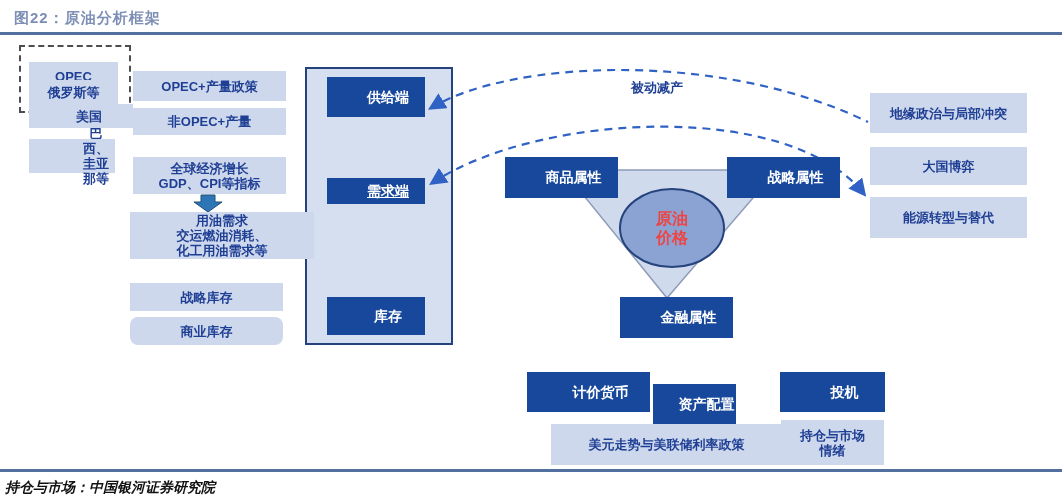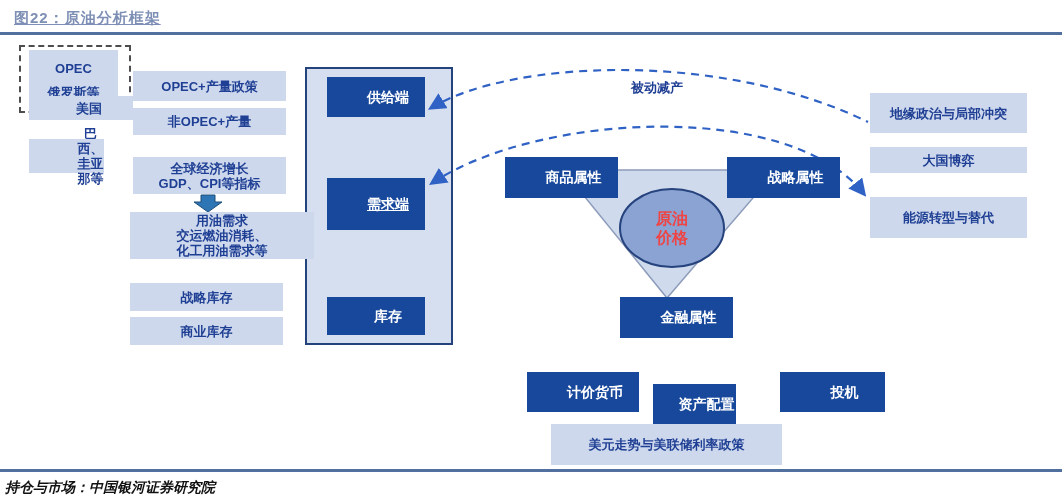--- a/index.html
+++ b/index.html
@@ -3,21 +3,21 @@
 <meta charset="utf-8">
 <style>
   html,body{margin:0;padding:0;background:#fff;}
   #canvas{
     position:relative;width:1062px;height:502px;background:#ffffff;
     font-family:"Liberation Sans","DejaVu Sans",sans-serif;overflow:hidden;
   }
   .rule{position:absolute;left:0;width:1062px;height:3px;background:#51709f;}
   .title{
     position:absolute;left:14px;top:9px;font-size:15px;font-weight:700;
-    color:#7e8fb5;letter-spacing:1px;text-decoration:underline;
+    color:#7e8fb5;letter-spacing:1px;
   }
   .box{
     position:absolute;display:flex;align-items:center;justify-content:center;
     text-align:center;white-space:pre-line;box-sizing:border-box;
     font-weight:700;line-height:15px;
   }
   .lightbox{background:#cdd8ec;color:#1f3f94;font-size:13px;}
   .darkbox{background:#17489c;color:#ffffff;font-size:14px;padding-left:24px;}
   .dashed-group{
     position:absolute;border:2px dashed #4d4d4d;background:transparent;
@@ -65,52 +65,54 @@
     <path d="M 431 108 C 510 60, 720 50, 868 122" fill="none" stroke="#2f62c4" stroke-width="2.2" stroke-dasharray="8 6" marker-start="url(#arwrev)"></path>
 
     <path d="M 432 183 C 540 112, 790 100, 864 194" fill="none" stroke="#2f62c4" stroke-width="2.2" stroke-dasharray="8 6" marker-start="url(#arwrev)" marker-end="url(#arw)"></path>
 
     <polygon points="201,195 215,195 215,202 222,202 208,212 194,202 201,202" fill="#2e75b6" stroke="#1f4e79" stroke-width="1"></polygon>
   </svg>
 
   <div class="curve-label" style="left:612px;top:79px;width:90px;">被动减产</div>
 
   <div class="dashed-group" style="left:19px;top:45px;width:108px;height:64px;"></div>
-  <div class="box lightbox" style="left:29px;top:50px;width:89px;height:36px;">OPEC</div>
+  <div class="box lightbox" style="left:29px;top:62px;width:89px;height:28px;">OPEC</div>
   <div class="box lightbox" style="left:29px;top:80px;width:89px;height:24px;">俄罗斯等</div>
-  <div class="box lightbox" style="left:29px;top:96px;width:104px;height:24px;padding-left:16px;">美国</div>
-  <div class="box lightbox" style="left:29px;top:139px;width:75px;height:34px;padding-left:48px;">巴西、
+  <div class="box lightbox" style="left:29px;top:104px;width:104px;height:24px;padding-left:16px;">美国</div>
+  <div class="box lightbox" style="left:29px;top:139px;width:86px;height:34px;padding-left:48px;">巴西、
 圭亚那等</div>
 
   <div class="box lightbox" style="left:133px;top:71px;width:153px;height:30px;">OPEC+产量政策</div>
   <div class="box lightbox" style="left:133px;top:108px;width:153px;height:27px;">非OPEC+产量</div>
   <div class="box lightbox" style="left:133px;top:157px;width:153px;height:37px;">全球经济增长
 GDP、CPI等指标</div>
   <div class="box lightbox" style="left:130px;top:212px;width:184px;height:47px;">用油需求
 交运燃油消耗、
 化工用油需求等</div>
   <div class="box lightbox" style="left:130px;top:283px;width:153px;height:28px;">战略库存</div>
-  <div class="box lightbox" style="left:130px;top:317px;width:153px;height:28px;">商业库存</div>
+  <div class="box lightbox" style="left:130px;top:317px;width:153px;height:28px;border-radius:8px;">商业库存</div>
 
   <div class="box darkbox" style="left:327px;top:77px;width:98px;height:40px;">供给端</div>
-  <div class="box darkbox" style="left:327px;top:178px;width:98px;height:52px;text-decoration:underline;">需求端</div>
+  <div class="box darkbox" style="left:327px;top:178px;width:98px;height:26px;text-decoration:underline;">需求端</div>
   <div class="box darkbox" style="left:327px;top:297px;width:98px;height:38px;">库存</div>
 
   <div class="box darkbox" style="left:505px;top:157px;width:113px;height:41px;">商品属性</div>
   <div class="box darkbox" style="left:727px;top:157px;width:113px;height:41px;">战略属性</div>
   <div class="box darkbox" style="left:620px;top:297px;width:113px;height:41px;">金融属性</div>
 
   <div class="circle-text" style="left:622px;top:190px;width:100px;height:76px;">原油
 价格</div>
 
   <div class="box lightbox" style="left:870px;top:93px;width:157px;height:40px;">地缘政治与局部冲突</div>
-  <div class="box lightbox" style="left:870px;top:147px;width:157px;height:26px;">大国博弈</div>
+  <div class="box lightbox" style="left:870px;top:147px;width:157px;height:38px;">大国博弈</div>
   <div class="box lightbox" style="left:870px;top:197px;width:157px;height:41px;">能源转型与替代</div>
 
-  <div class="box darkbox" style="left:527px;top:372px;width:112px;height:40px;">计价货币</div>
+  <div class="box darkbox" style="left:527px;top:372px;width:123px;height:40px;">计价货币</div>
   <div class="box darkbox" style="left:653px;top:384px;width:83px;height:40px;">资产配置</div>
   <div class="box darkbox" style="left:780px;top:372px;width:105px;height:40px;">投机</div>
   <div class="box lightbox" style="left:527px;top:424px;width:231px;height:41px;margin-left:24px;">美元走势与美联储利率政策</div>
+  <div class="box lightbox" style="left:781px;top:420px;width:103px;height:45px;">持仓与市场
+情绪</div>
 
   <div class="rule" style="top:469px;"></div>
   <div class="footer">持仓与市场：中国银河证券研究院</div>
 
 </div>
 
 </body></html>

